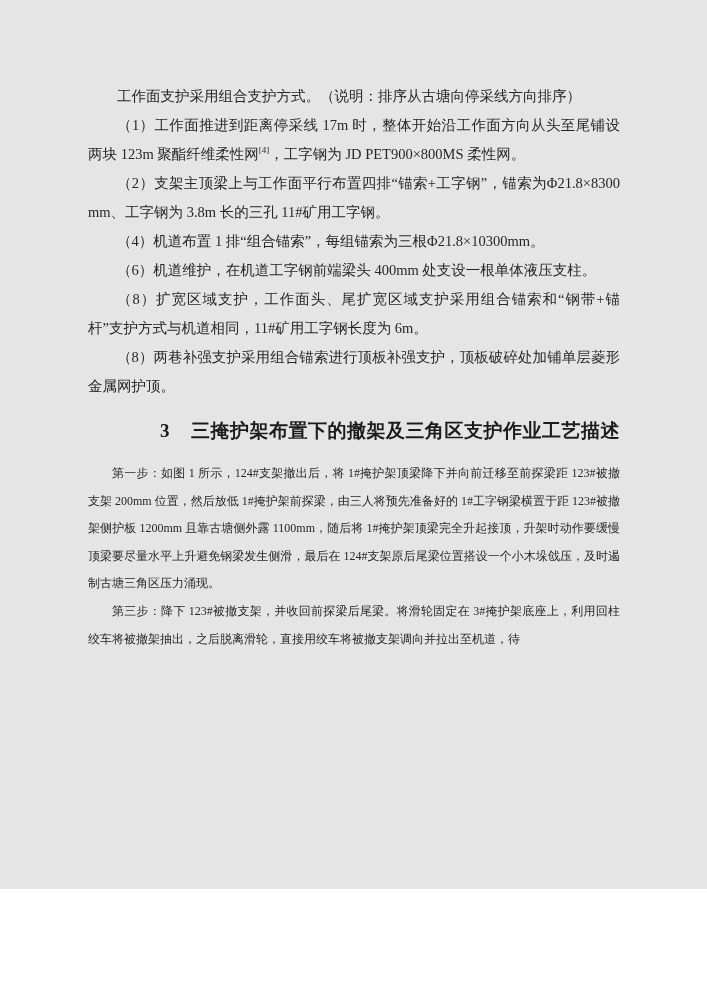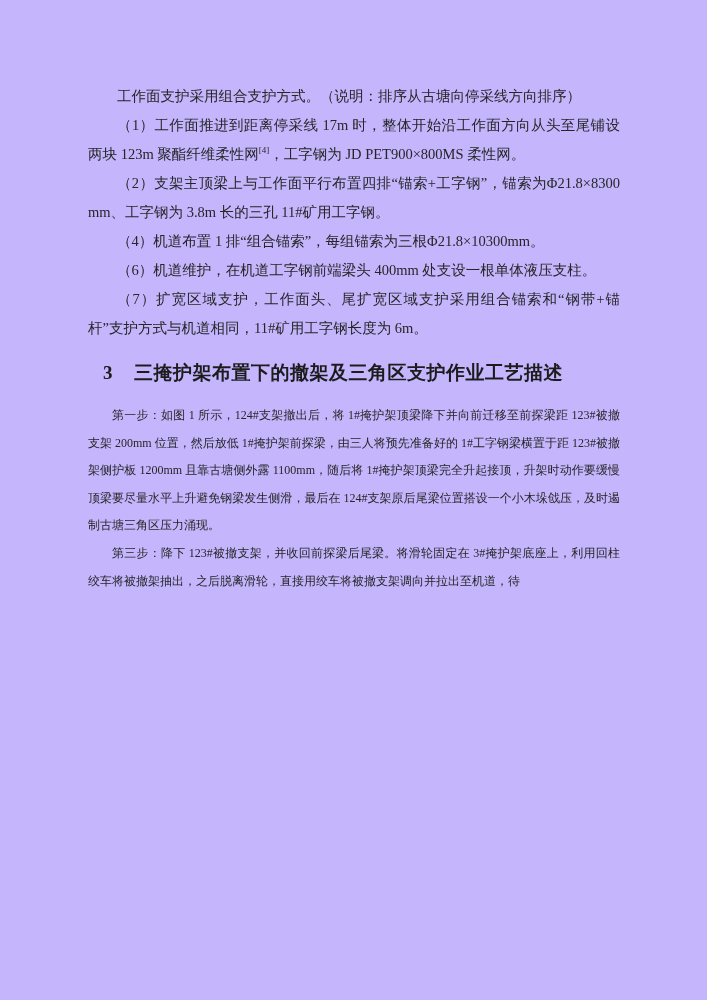--- a/index.html
+++ b/index.html
@@ -10,23 +10,23 @@
   body {
     width: 707px;
     height: 1000px;
     overflow: hidden;
     font-family: "Liberation Serif", "DejaVu Serif", serif;
     color: #262626;
   }
   .page {
     box-sizing: border-box;
     width: 707px;
-    height: 1000px;
+    height: 889px;
     padding: 82px 87px 0 88px;
-    background: #c4b5fd;
+    background: #e5e5e5;
   }
   .sec2 p {
     margin: 0;
     font-size: 14.5px;
     line-height: 29px;
     text-align: justify;
     text-align-last: left;
     text-indent: 2em;
     word-break: break-all;
   }
@@ -45,41 +45,43 @@
     vertical-align: super;
   }
   h2.heading {
     margin: 14px 0 13px 0;
     padding-left: 15px;
     font-size: 19px;
     line-height: 32px;
     font-weight: bold;
     color: #1c1c1c;
     letter-spacing: 0.5px;
+    text-align: right;
   }
   h2.heading .hnum {
     display: inline-block;
     margin-right: 21px;
     font-weight: bold;
   }
 </style>
 </head>
 <body>
 
 <div class="page">
 
   <section class="sec2">
     <p>工作面支护采用组合支护方式。（说明：排序从古塘向停采线方向排序）</p>
 
     <p><span>（1）工作面推进到距离停采线 17m 时，整体开始沿工作面方向从头至尾铺设两块 123m 聚酯纤维柔性网</span><sup class="cite">[4]</sup><span>，工字钢为 JD PET900×800MS 柔性网。</span></p>
 
     <p>（2）支架主顶梁上与工作面平行布置四排“锚索+工字钢”，锚索为Φ21.8×8300mm、工字钢为 3.8m 长的三孔 11#矿用工字钢。</p>
     <p>（4）机道布置 1 排“组合锚索”，每组锚索为三根Φ21.8×10300mm。</p>
     <p>（6）机道维护，在机道工字钢前端梁头 400mm 处支设一根单体液压支柱。</p>
-    <p>（7）扩宽区域支护，工作面头、尾扩宽区域支护采用组合锚索和“钢带+锚杆”支护方式与机道相同，11#矿用工字钢长度为 6m。</p>
+    <p>（8）扩宽区域支护，工作面头、尾扩宽区域支护采用组合锚索和“钢带+锚杆”支护方式与机道相同，11#矿用工字钢长度为 6m。</p>
+    <p>（8）两巷补强支护采用组合锚索进行顶板补强支护，顶板破碎处加铺单层菱形金属网护顶。</p>
   </section>
 
   <h2 class="heading"><span class="hnum">3</span><span>三掩护架布置下的撤架及三角区支护作业工艺描述</span></h2>
 
   <section class="sec3">
     <p>第一步：如图 1 所示，124#支架撤出后，将 1#掩护架顶梁降下并向前迁移至前探梁距 123#被撤支架 200mm 位置，然后放低 1#掩护架前探梁，由三人将预先准备好的 1#工字钢梁横置于距 123#被撤架侧护板 1200mm 且靠古塘侧外露 1100mm，随后将 1#掩护架顶梁完全升起接顶，升架时动作要缓慢顶梁要尽量水平上升避免钢梁发生侧滑，最后在 124#支架原后尾梁位置搭设一个小木垛戗压，及时遏制古塘三角区压力涌现。</p>
     <p>第三步：降下 123#被撤支架，并收回前探梁后尾梁。将滑轮固定在 3#掩护架底座上，利用回柱绞车将被撤架抽出，之后脱离滑轮，直接用绞车将被撤支架调向并拉出至机道，待</p>
   </section>
 
 </div>

